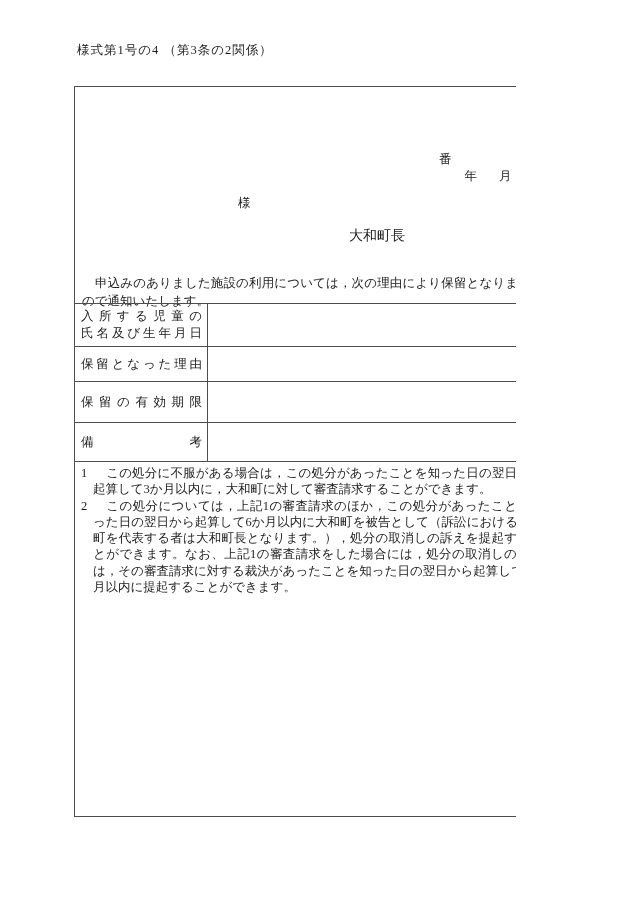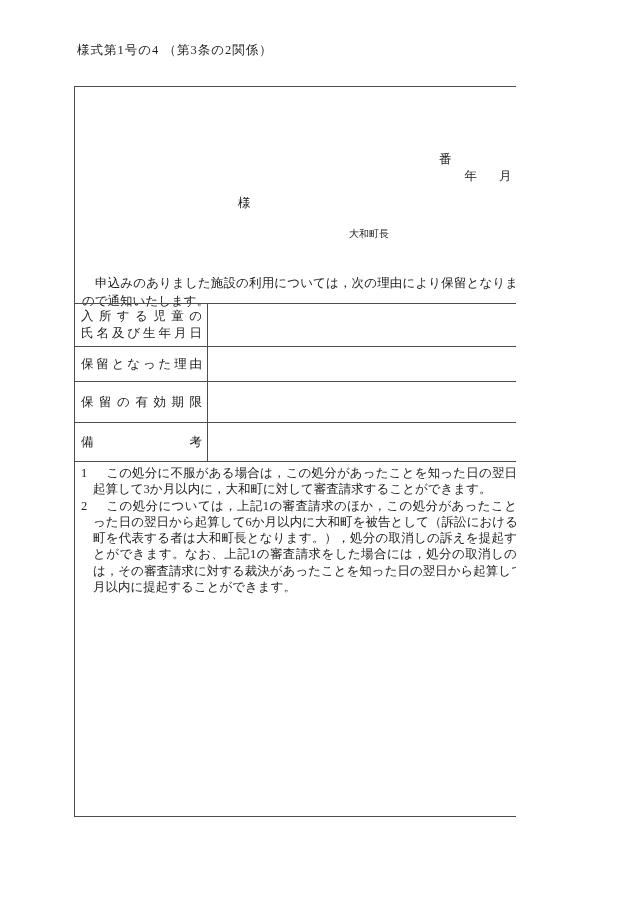--- a/index.html
+++ b/index.html
@@ -46,21 +46,21 @@
   .date-line .dgap { display:inline-block; width:22px; }
 
   .addressee-line {
     position:absolute; top:108px; left:163px;
     font-size:12.5px;
   }
 
   .mayor-line {
     position:absolute; top:140px; left:274px; right:5px;
     display:flex; justify-content:space-between; align-items:baseline;
-    font-size:10px;
+    font-size:14px;
   }
 
   .body-par {
     position:absolute; top:163px; left:7px; right:7px;
     font-size:12.5px; line-height:18px;
     text-indent:13px;
     text-align:justify;
     margin-top:24px;
   }
 

